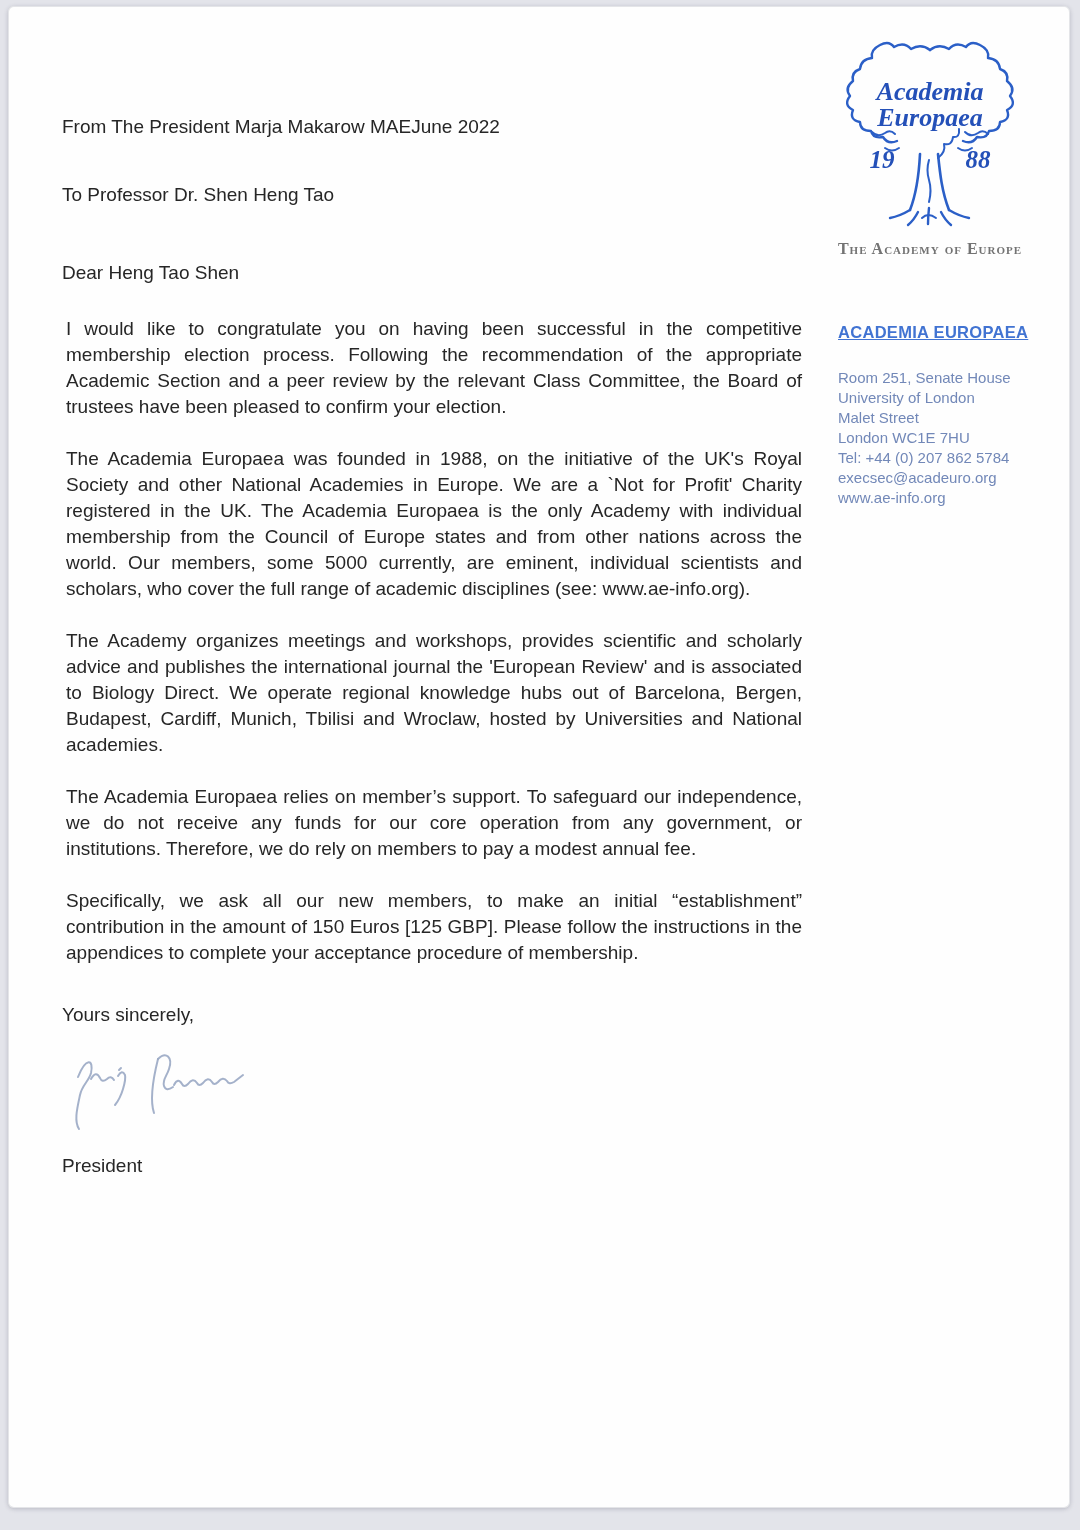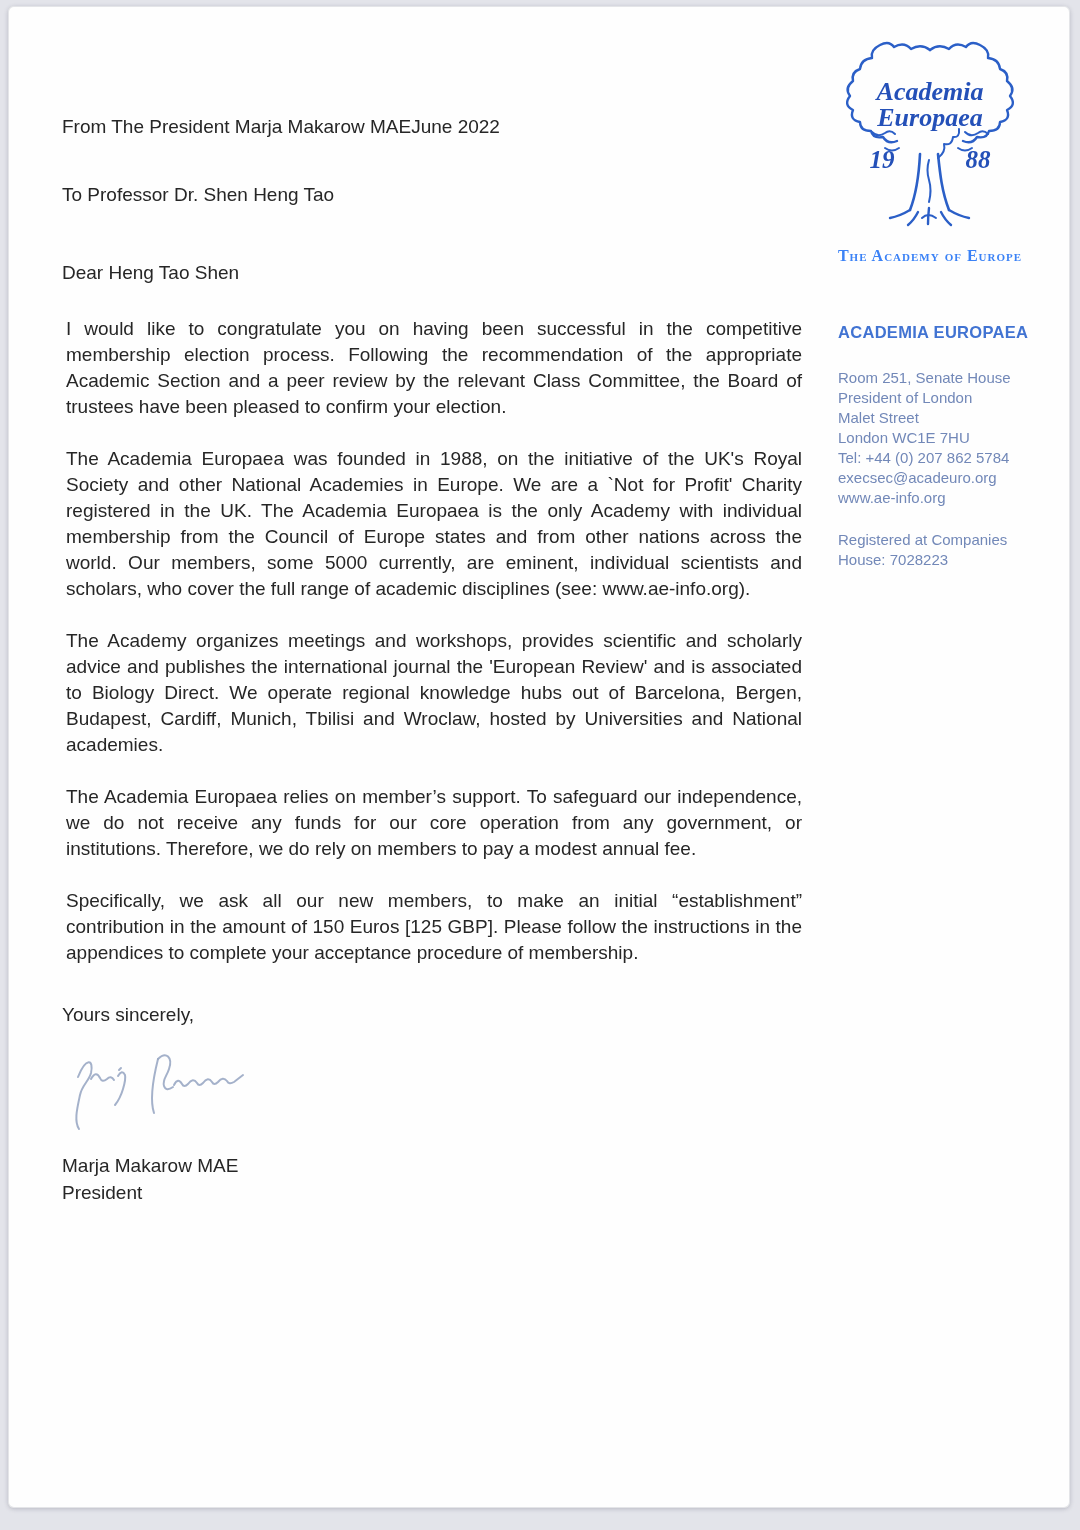--- a/index.html
+++ b/index.html
@@ -41,42 +41,43 @@
   .closing{ margin-top:36px; margin-bottom:6px; }
   .signature-wrap{ height:118px; display:flex; align-items:center; }
   .signer{ line-height:27px; }
   
   .logo-block{
     position:absolute;
     left:822px; top:30px; width:200px;
     text-align:center;
   }
   .logo-caption{
-    margin-top:7px;
+    margin-top:0;
     font-family:"Liberation Serif", serif;
     font-weight:bold;
     font-variant:small-caps;
     letter-spacing:1px;
     font-size:16px;
-    color:#3b82f6;
+    color:#737373;
     white-space:nowrap;
   }
   .sidebar{
     position:absolute;
     left:830px; top:316px; width:200px;
     color:#7288b8;
     font-size:15px;
     line-height:20px;
   }
   .sidebar .heading{
     color:#4173d2;
     font-weight:bold;
     font-size:16.5px;
     letter-spacing:.3px;
     margin-bottom:26px;
+    text-decoration:underline;
   }
   .sidebar .block{ margin-bottom:22px; }
   .sig-ink{ stroke:#9aa8c4; stroke-width:2; fill:none; stroke-linecap:round; opacity:.9; }
   .tree-ink{ stroke:#2b5fc7; fill:none; stroke-linecap:round; stroke-linejoin:round; }
   .logo-text{ font-family:"Liberation Serif", serif; font-style:italic; font-weight:bold; fill:#2450b8; }
 </style>
 </head>
 <body>
 
 <div class="page">
@@ -108,21 +109,20 @@
         <path class="sig-ink" d="M56 33 q4 -7 7 -1 q1 4 -2 14 q-3 10 -8 16"></path>
         <path class="sig-ink" d="M57 27 l2 -2"></path>
 
         <path class="sig-ink" d="M96 16 C90 40 88 58 92 70"></path>
         <path class="sig-ink" d="M96 16 C104 8 111 14 107 26 C105 33 100 37 102 43 q2 6 9 1"></path>
         <path class="sig-ink" d="M112 42 q4 -8 8 -1 q2 4 6 0 q5 -7 9 -1 q2 4 6 0 q5 -7 9 -1 q2 4 6 0 q5 -6 9 -1 q2 4 7 1 l9 -7"></path>
       </svg>
     </div>
 
     <div class="signer">
-      <div>Marja Makarow MAE</div>
       <div>President</div>
     </div>
   </div>
 
   <div class="logo-block">
     <svg width="200" height="200" viewBox="0 0 200 200">
 
       <path class="tree-ink" stroke-width="2.4" d="M100 14
         q-9 -7 -19 -1 q-7 -8 -17 -2 q-5 -7 -14 -2 q-10 5 -8 13 q-11 1 -12 11 q-9 3 -7 12 q-9 7 -3 15 q-7 9 3 14 q-4 10 7 12 q0 9 11 9 q2 8 12 6 q5 8 14 4"></path>
       <path class="tree-ink" stroke-width="2.4" d="M100 14
@@ -153,29 +153,25 @@
       <text class="logo-text" x="100" y="90" font-size="26" text-anchor="middle">Europaea</text>
     </svg>
     <div class="logo-caption">The Academy of Europe</div>
   </div>
 
   <div class="sidebar">
     <div class="heading">ACADEMIA EUROPAEA</div>
 
     <div class="block">
       <div>Room 251, Senate House</div>
-      <div>President of London</div>
+      <div>University of London</div>
       <div>Malet Street</div>
       <div>London WC1E 7HU</div>
       <div>Tel: +44 (0) 207 862 5784</div>
       <div>execsec@acadeuro.org</div>
       <div>www.ae-info.org</div>
     </div>
 
 
-    <div class="block">
-      <div>Registered at Companies</div>
-      <div>House: 7028223</div>
-    </div>
 
   </div>
 
 </div>
 
 </body></html>

